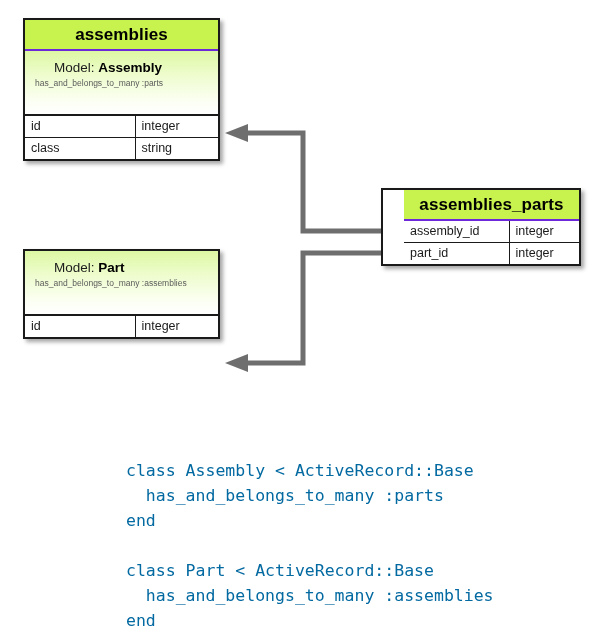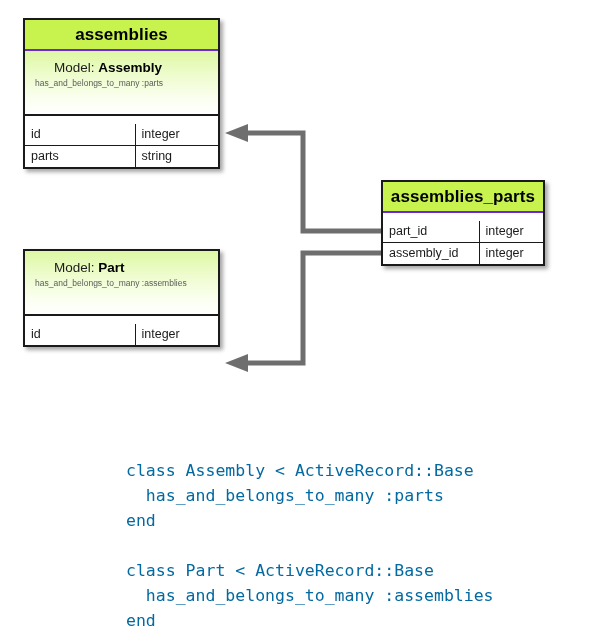--- a/index.html
+++ b/index.html
@@ -69,21 +69,20 @@
     color: #5b5b5b;
     margin-top: 3px;
     white-space: nowrap;
   }
   .filler { height: 20px; }
 
   .attrs {
     display: table;
     width: 100%;
     border-collapse: collapse;
-    margin-top: 8px;
   }
   .attr-row { display: table-row; }
   .attr-name, .attr-type {
     display: table-cell;
     box-sizing: border-box;
     font-size: 12.5px;
     color: #1a1a1a;
     padding: 3px 6px 4px 6px;
     height: 21px;
     vertical-align: middle;
@@ -91,21 +90,21 @@
     background: #ffffff;
     white-space: nowrap;
   }
   .attr-name { width: 57%; border-right: 1px solid #1a1a1a; }
   .attr-row:last-child .attr-name,
   .attr-row:last-child .attr-type { border-bottom: none; }
 
   
   #box-assemblies       { left: 23px;  top: 18px;  width: 197px; }
   #box-parts            { left: 23px;  top: 249px; width: 197px; }
-  #box-assemblies-parts { left: 381px; top: 180px; width: 164px; }
+  #box-assemblies-parts { left: 381px; top: 188px; width: 200px; padding-left: 21px; }
 
   
   #box-assemblies-parts .attr-name { width: 60%; }
 
   
   #code {
     position: absolute;
     left: 126px;
     top: 441px;
     width: 470px;
@@ -143,21 +142,21 @@
       </div>
       <div class="assoc-line">has_and_belongs_to_many :parts</div>
       <div class="filler"></div>
     </div>
     <div class="attrs">
       <div class="attr-row">
         <div class="attr-name">id</div>
         <div class="attr-type">integer</div>
       </div>
       <div class="attr-row">
-        <div class="attr-name">parts</div>
+        <div class="attr-name">class</div>
         <div class="attr-type">string</div>
       </div>
     </div>
   </div>
 
   <div class="entity" id="box-parts">
     <div class="entity-body">
       <div class="model-line">
         <span>Model:</span>
         <b>Part</b>
@@ -170,25 +169,25 @@
         <div class="attr-name">id</div>
         <div class="attr-type">integer</div>
       </div>
     </div>
   </div>
 
   <div class="entity" id="box-assemblies-parts">
     <div class="entity-title">assemblies_parts</div>
     <div class="attrs">
       <div class="attr-row">
-        <div class="attr-name">part_id</div>
+        <div class="attr-name">assembly_id</div>
         <div class="attr-type">integer</div>
       </div>
       <div class="attr-row">
-        <div class="attr-name">assembly_id</div>
+        <div class="attr-name">part_id</div>
         <div class="attr-type">integer</div>
       </div>
     </div>
   </div>
 
 </div>
 
 <pre id="code">class Assembly &lt; ActiveRecord::Base
   has_and_belongs_to_many :parts
 end

